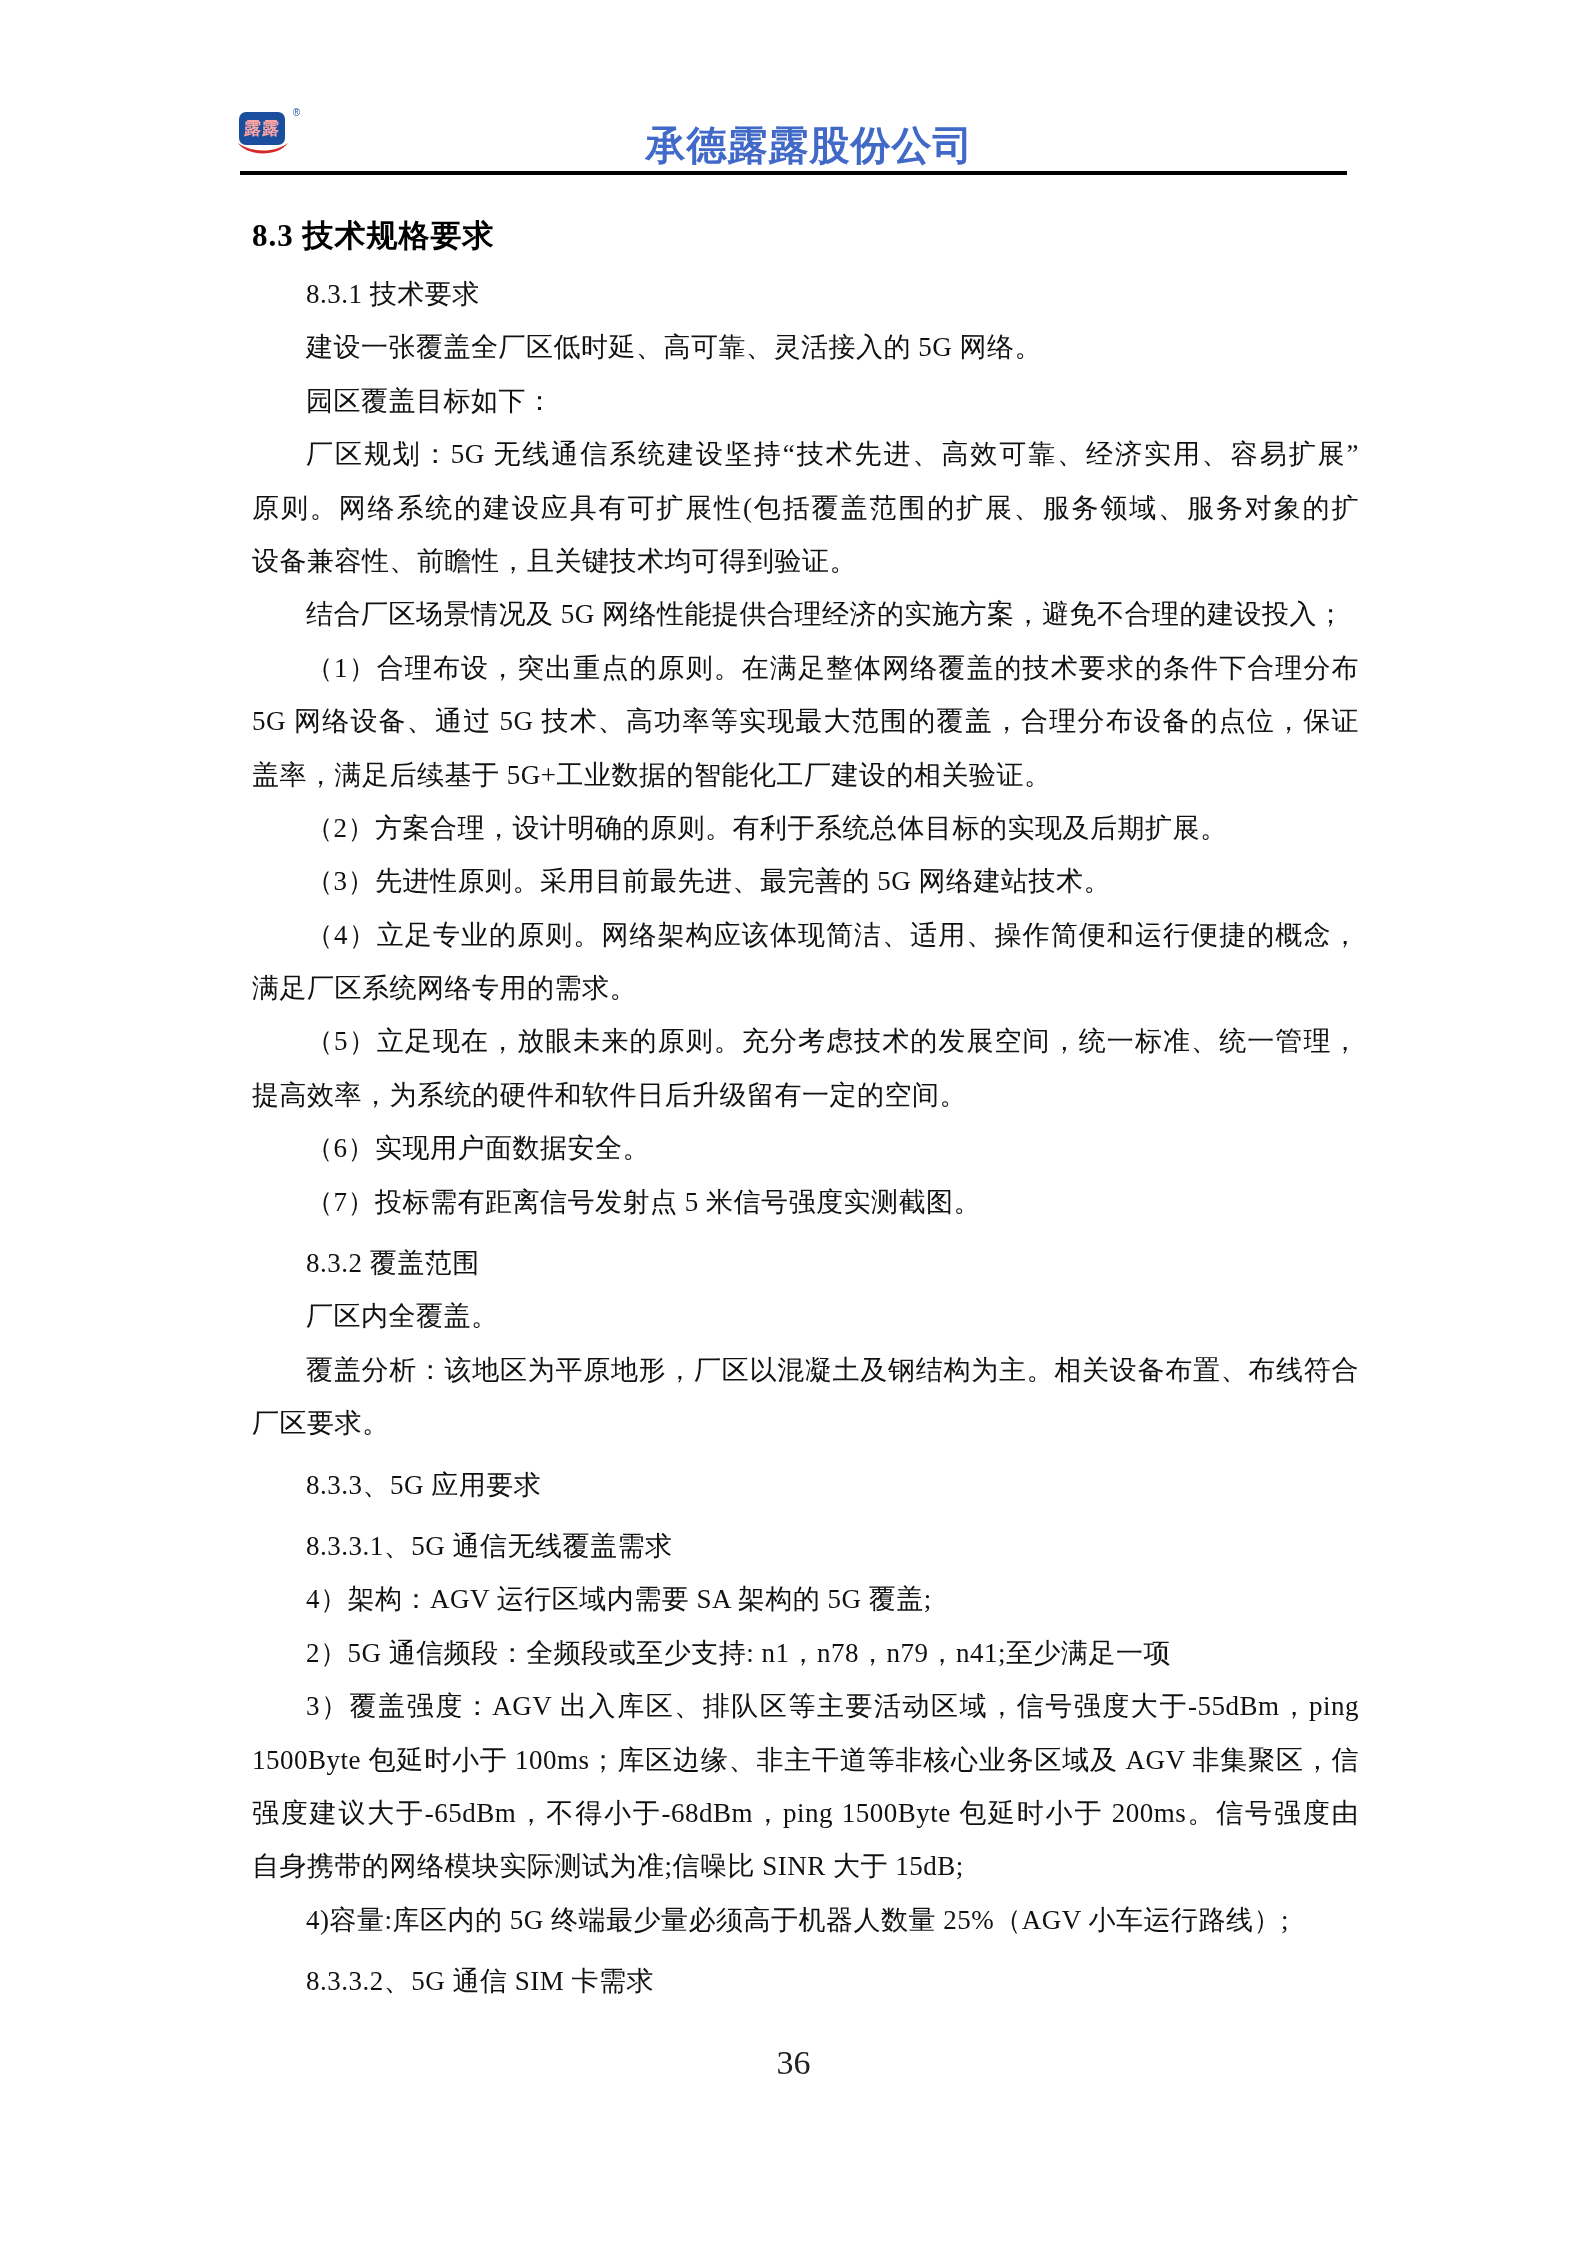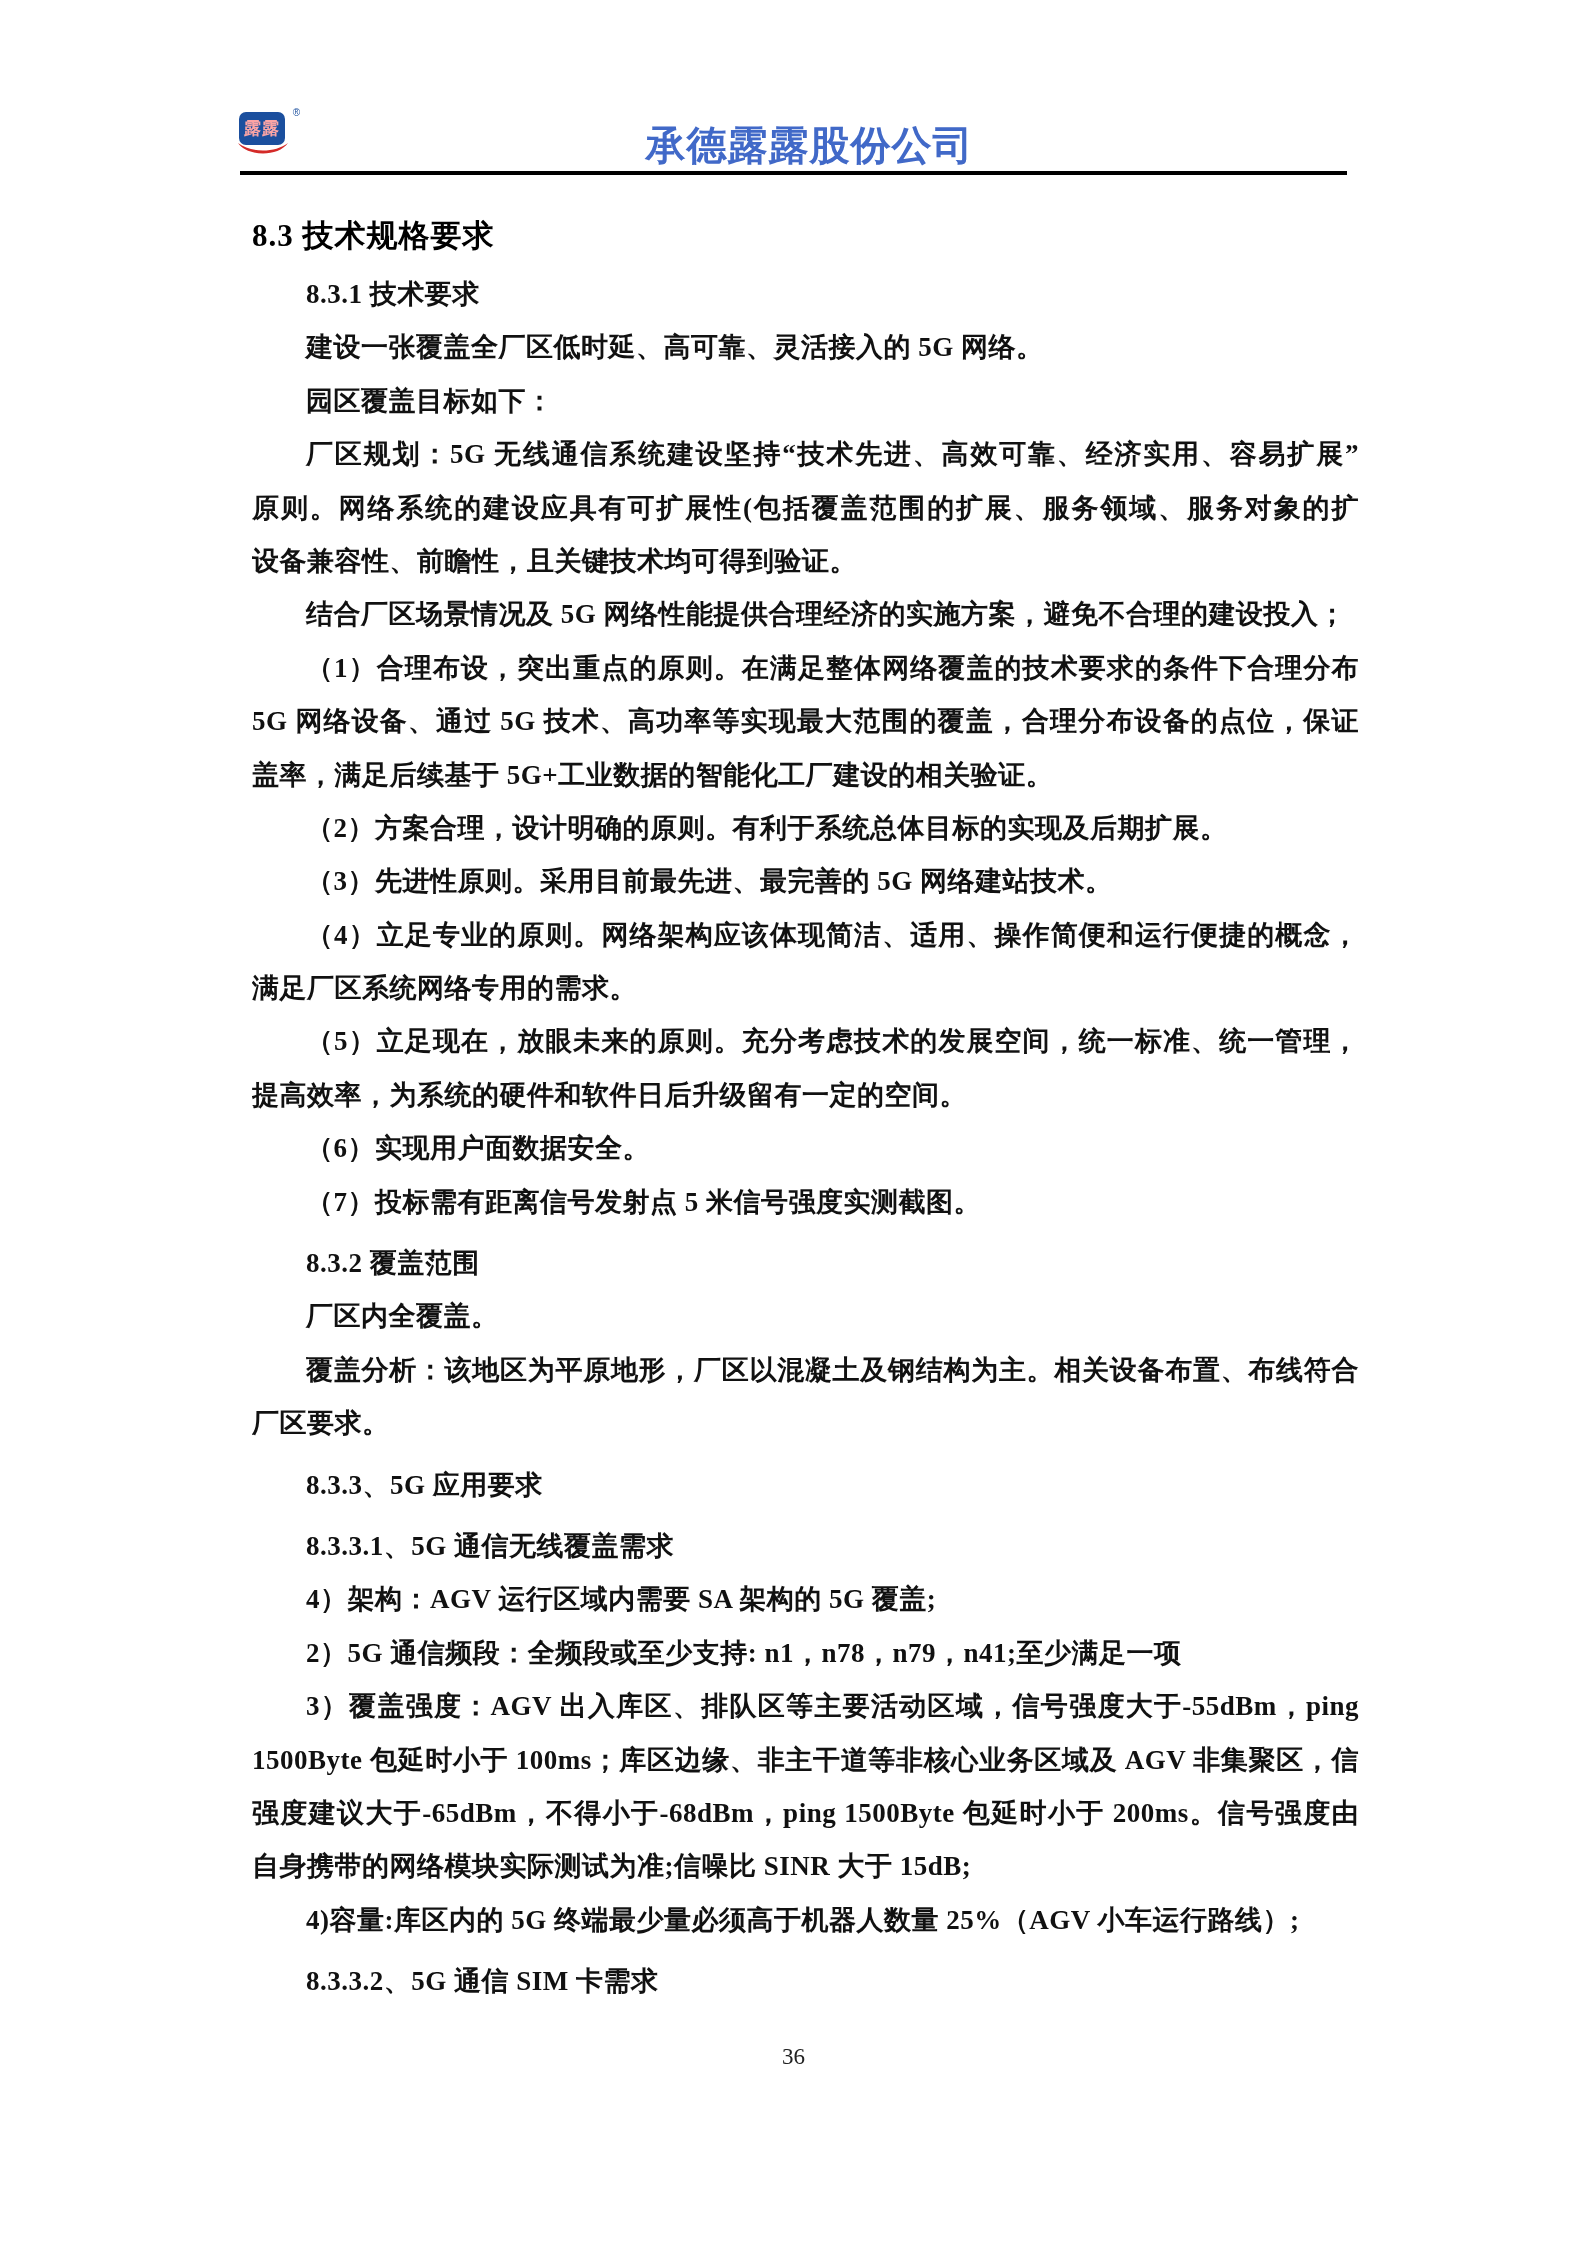--- a/index.html
+++ b/index.html
@@ -58,37 +58,37 @@
     width:1107px;
   }
   .section-heading {
     margin:0;
     font-size:31px;
     font-weight:bold;
     color:#000;
     letter-spacing:1px;
     line-height:40px;
   }
-  #lines { margin-top:12px;font-weight:bold; }
+  #lines { margin-top:12px; }
   .line {
     font-size:27px;
     height:53.4px;
     line-height:53.4px;
     letter-spacing:0.5px;
     overflow:hidden;
   }
   .indent { padding-left:54px; }
   .fill   { text-align:justify; text-align-last:justify; }
   .sp     { margin-top:8px; }
 
   
   .page-number {
     position:absolute; left:0; top:2044px; width:100%;
     text-align:center;
-    font-size:23px;
+    font-size:34px;
     color:#222;
   }
 </style>
 </head>
 <body>
 
 <div class="page">
 
   <div class="logo">
     <div class="logo-badge">

